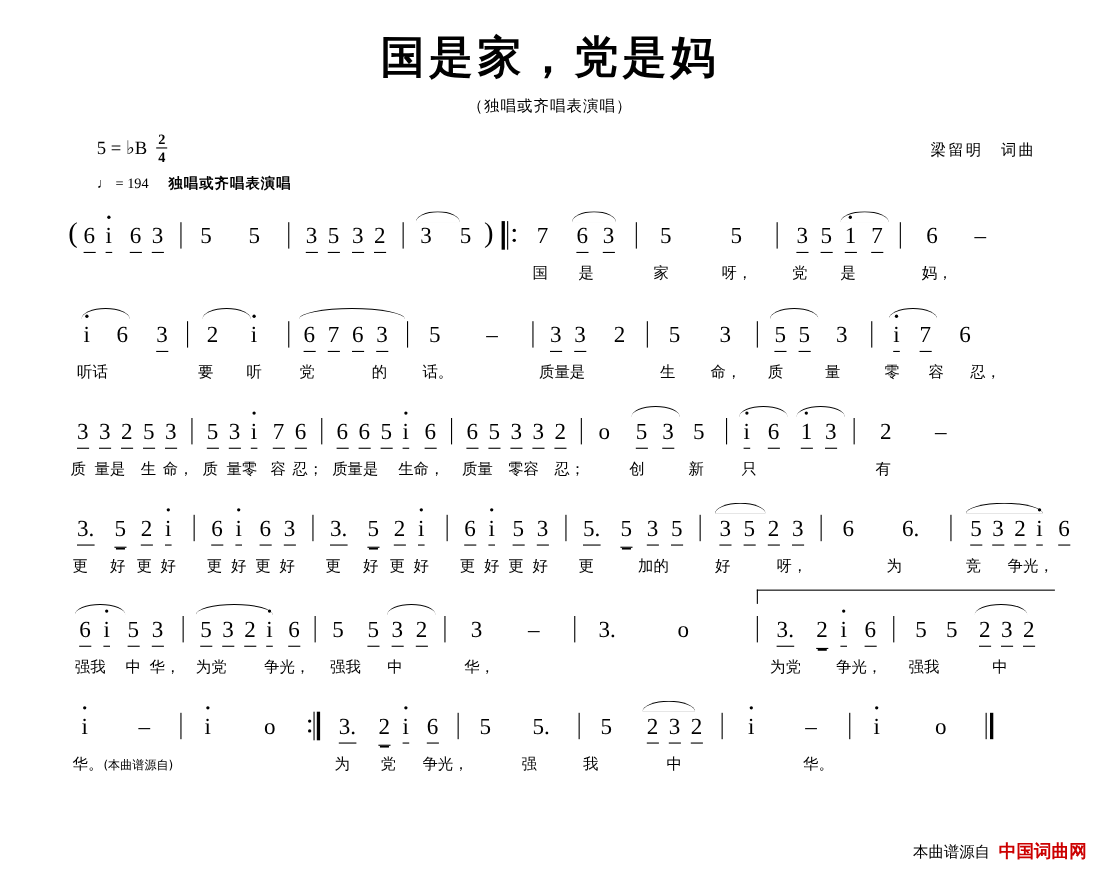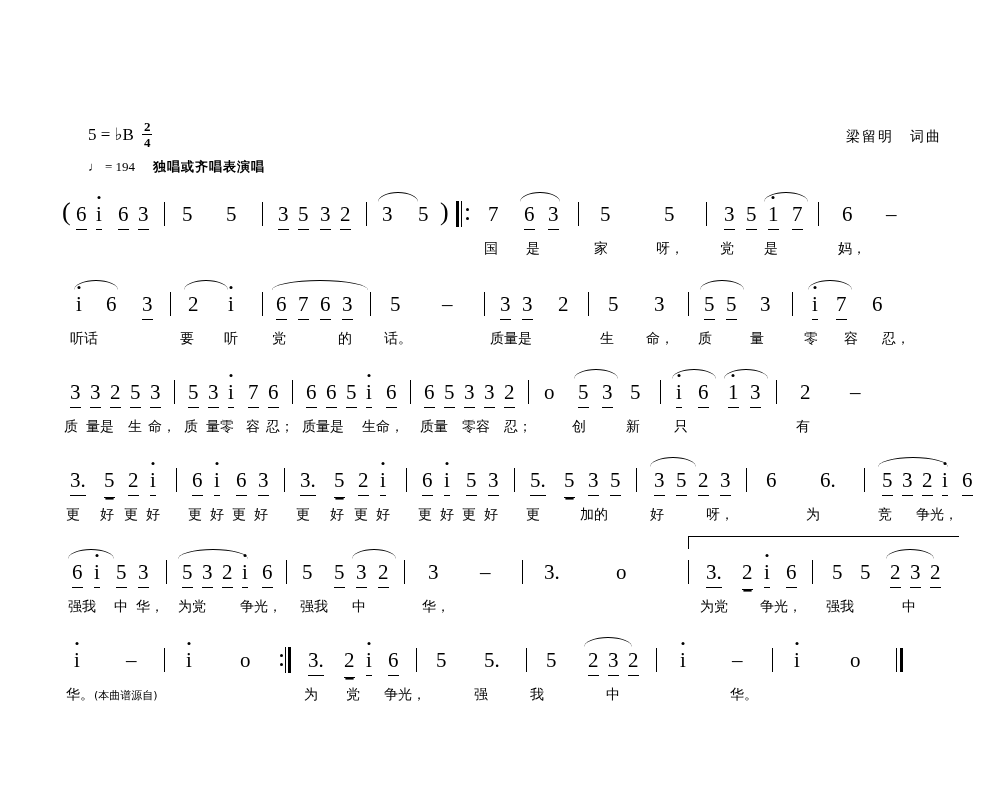--- a/index.html
+++ b/index.html
@@ -202,20 +202,22 @@
   }
   .footer .src { color: #000; }
   .footer .site { color: #cc0000; font-weight: bold; font-size: 16px; }
   .note-small { font-size: 11px; }
 </style>
 </head>
 <body>
 
 <div class="sheet">
 
+  <div class="title">国是家，党是妈</div>
+  <div class="subtitle">（独唱或齐唱表演唱）</div>
 
   <div class="keysig">
     <span>5 = ♭B</span>
     <span class="meter">
       <span class="num">2</span>
       <span class="den">4</span>
     </span>
   </div>
 
   <div class="tempo">
@@ -563,14 +565,18 @@
       <span class="tok" style="left:244px">为</span>
       <span class="tok" style="left:286px">党</span>
       <span class="tok" style="left:324px">争光，</span>
       <span class="tok" style="left:414px">强</span>
       <span class="tok" style="left:470px">我</span>
       <span class="tok" style="left:546px">中</span>
       <span class="tok" style="left:670px">华。</span>
     </div>
   </div>
 
+  <div class="footer">
+    <span class="src">本曲谱源自</span>
+    <span class="site">中国词曲网</span>
+  </div>
 
 </div>
 
 </body></html>

